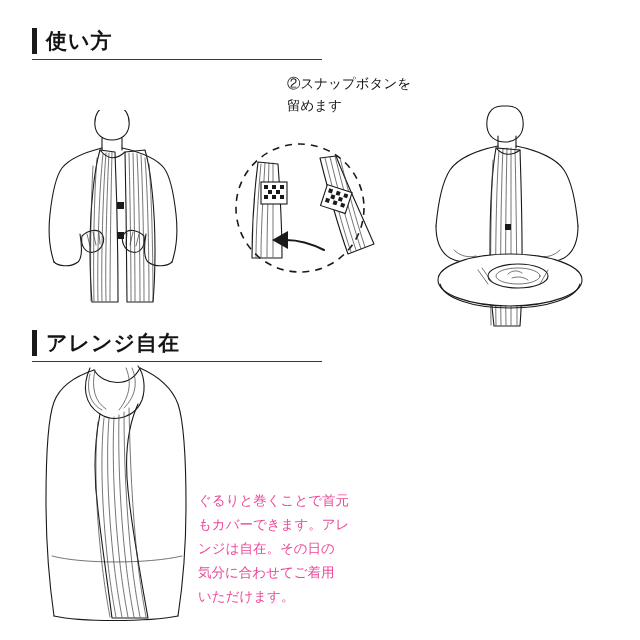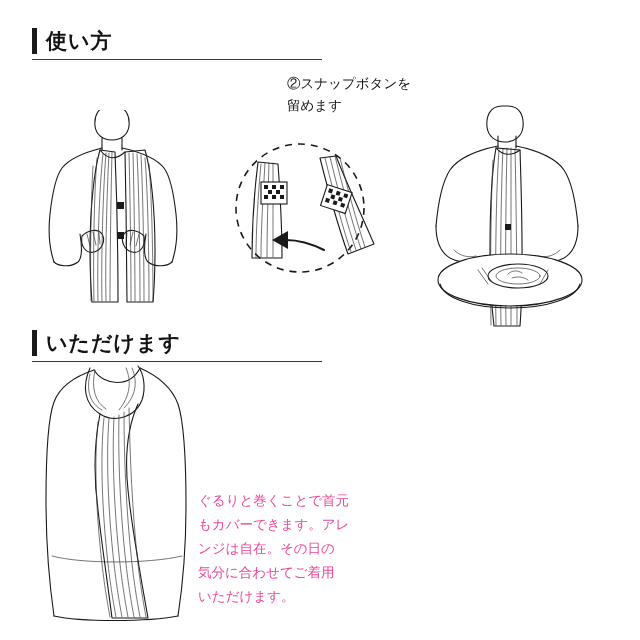--- a/index.html
+++ b/index.html
@@ -248,21 +248,21 @@
 
       <path class="ln-t" d="M98 174 C102 170 108 170 112 173 M102 178 C108 176 114 177 118 180"></path>
 
       <path class="ln-t" d="M68 170 L78 184 M72 168 L82 182"></path>
       <path class="ln-t" d="M138 170 L130 184"></path>
     </svg>
   </div>
 
   <div class="section-head" id="head-arrange">
     <div class="bar"></div>
-    <div class="title">いただけます</div>
+    <div class="title">アレンジ自在</div>
     <div class="rule"></div>
   </div>
 
   <div class="illus" id="illus-4">
     <svg width="200" height="270" viewBox="0 0 200 270">
 
       <path class="ln" d="M74 10 C56 16 40 26 34 42 C28 58 26 96 26 140 C26 186 30 228 34 256"></path>
       <path class="ln" d="M120 8 C138 16 152 28 158 44 C164 62 166 100 166 146 C166 192 162 230 158 256"></path>
       <path class="ln" d="M34 256 C60 262 128 262 158 256"></path>
 

